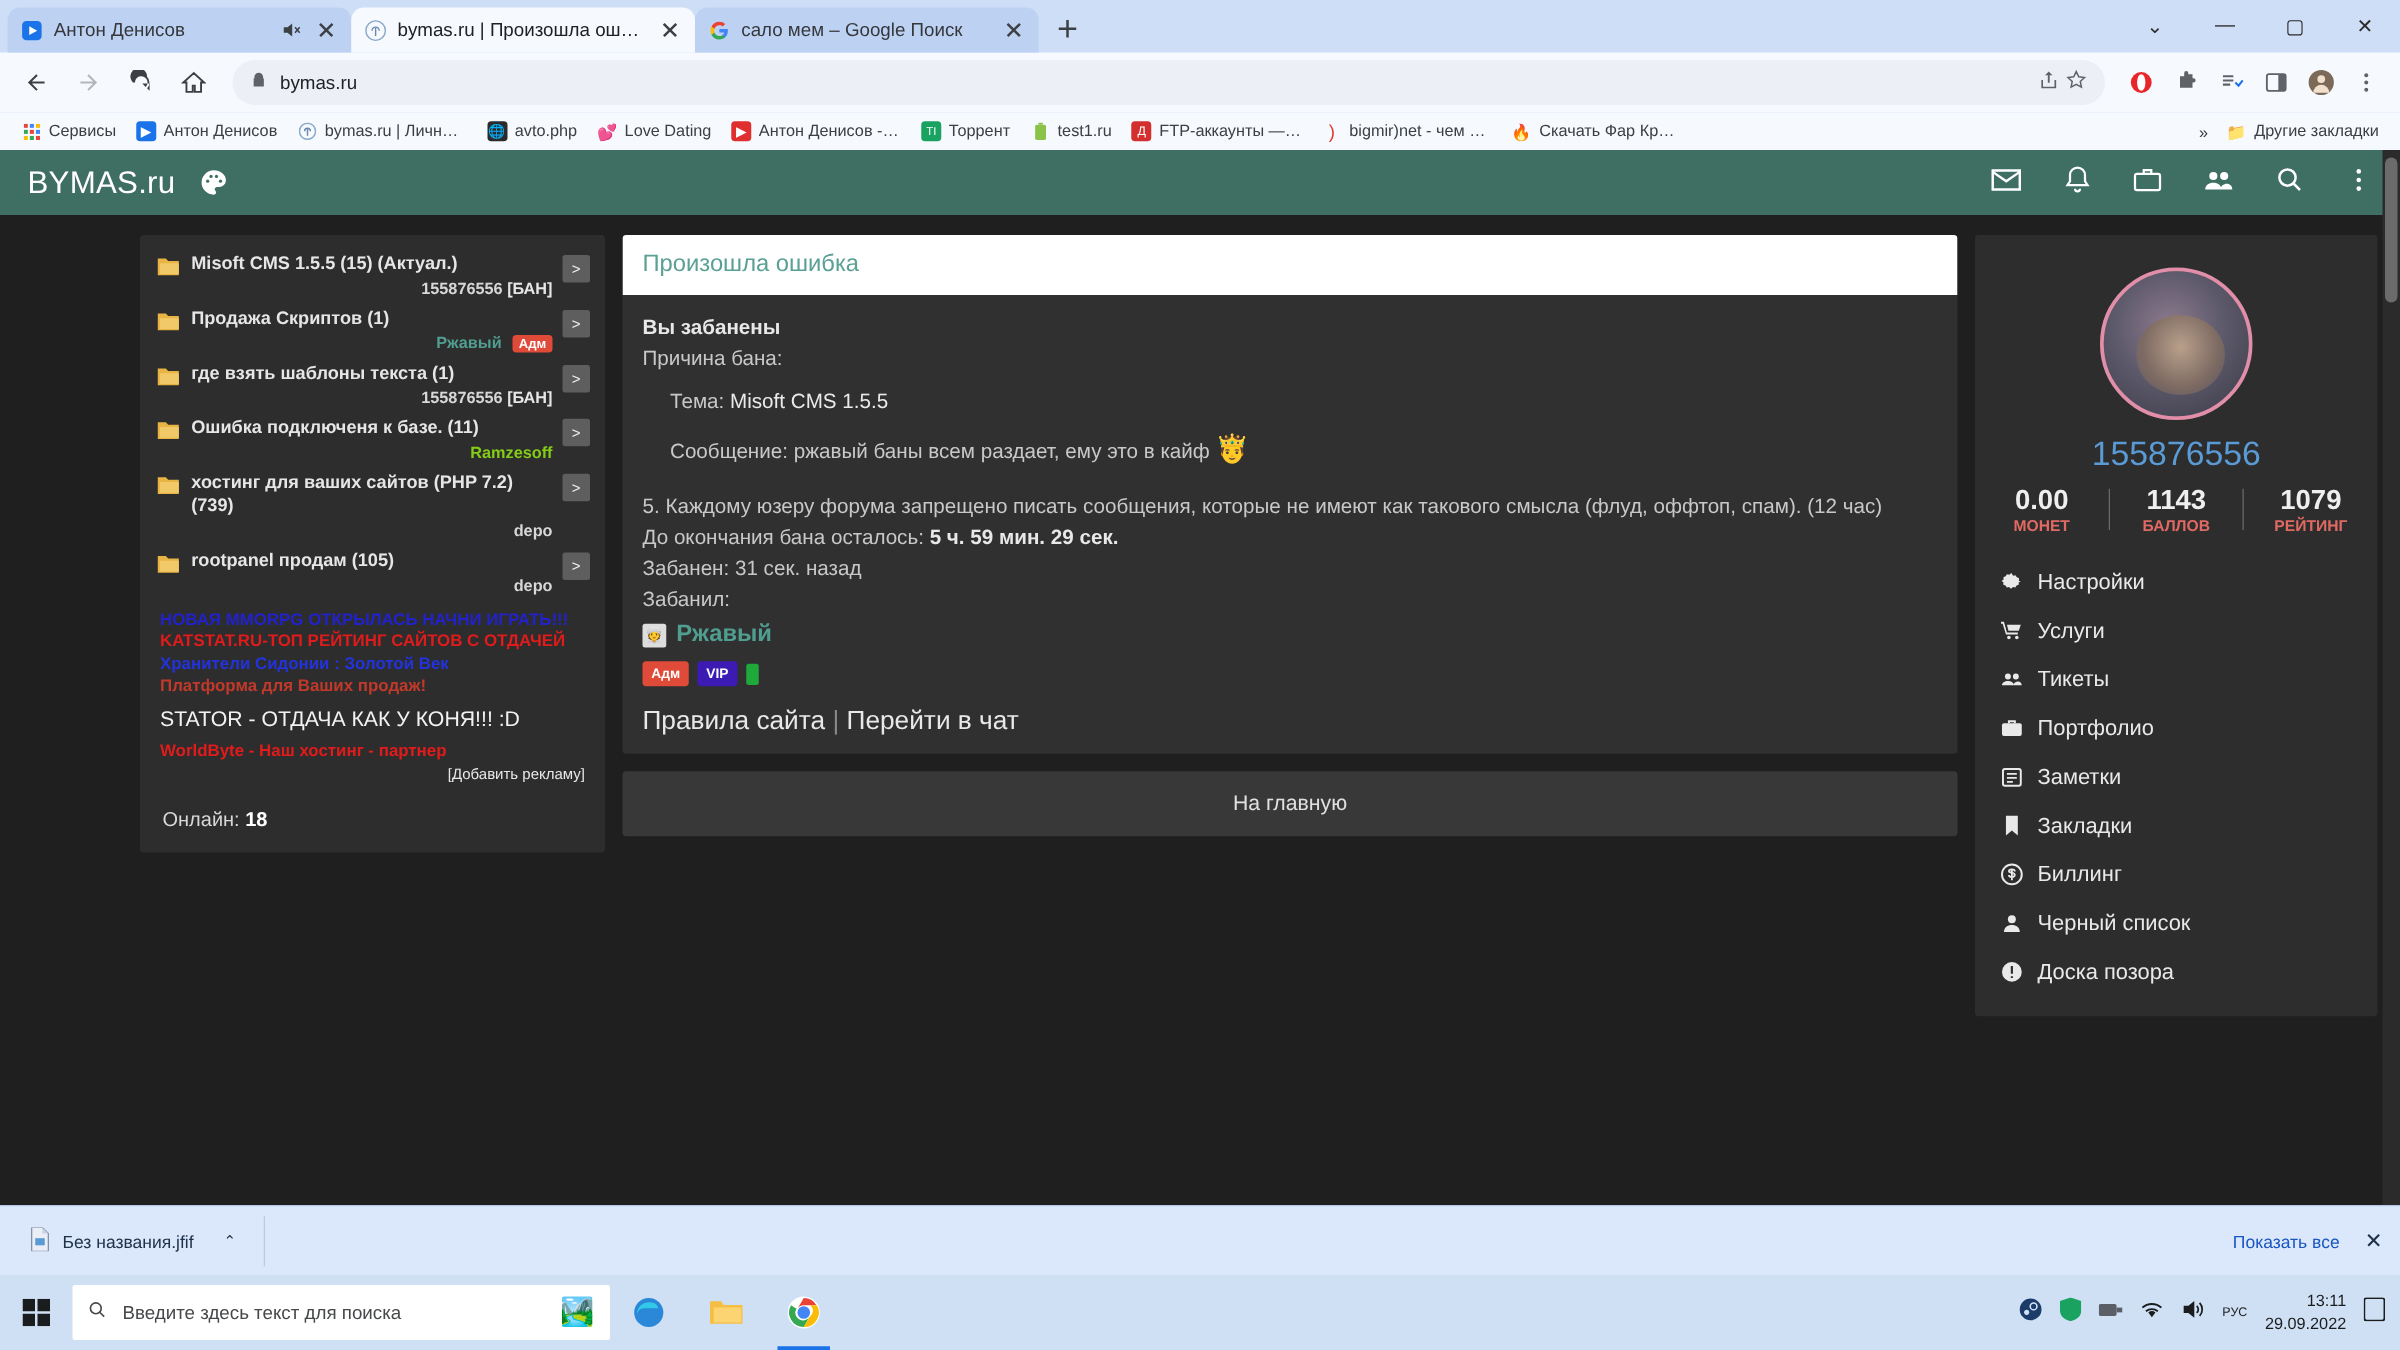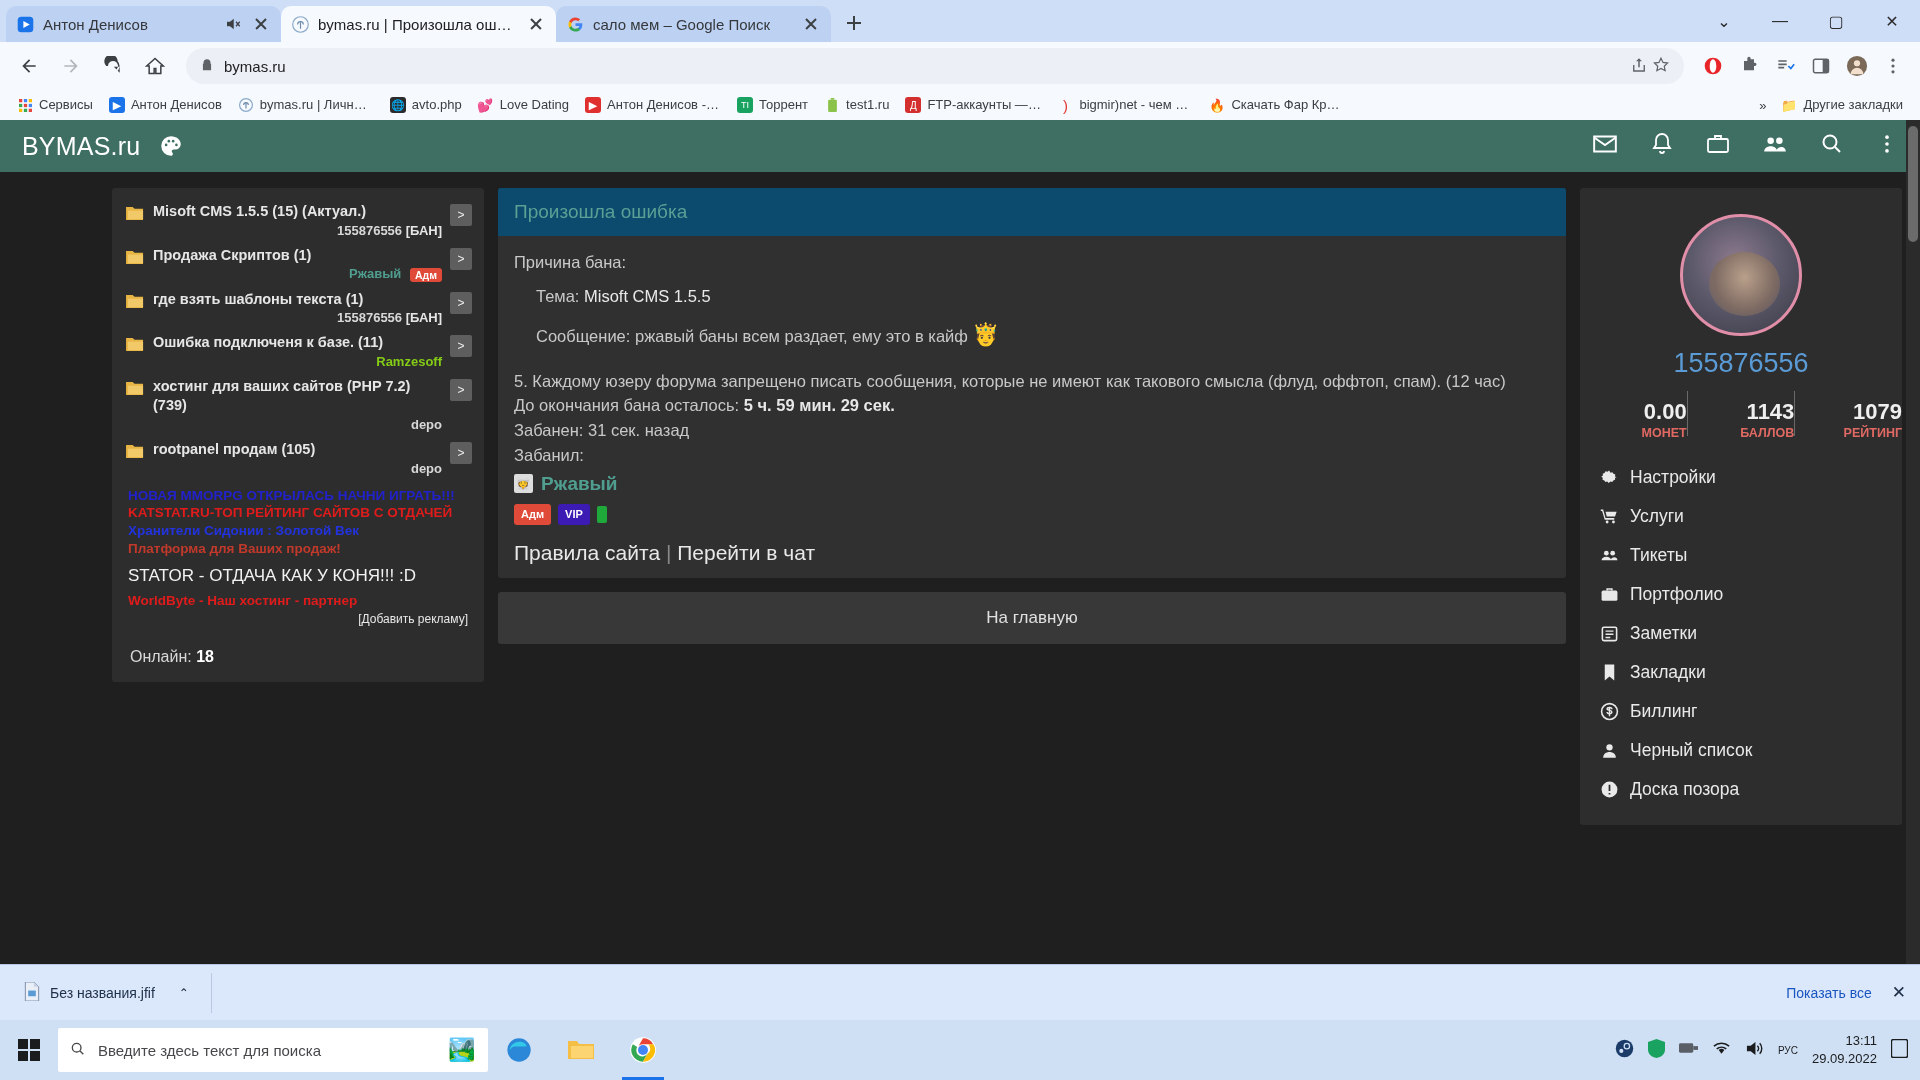--- a/index.html
+++ b/index.html
@@ -89,21 +89,21 @@
   .ads { padding: 10px 16px 0 16px; }
   .ad { font-size: 13.5px; font-weight: bold; line-height: 1.25; margin-bottom: 1px; }
   .ad.big { font-size: 17px; font-weight: normal; color: #f2f2f2; margin: 7px 0; }
   .addlink { font-size: 12px; color: #e8e8e8; text-align: right; margin-top: 2px; }
   .online { font-size: 16px; color: #d8d8d8; padding: 22px 0 0 18px; }
   .online b { color: #fff; }
 
   
   .center { width: 1068px; margin-left: 14px; }
   .panel { background: #303030; border-radius: 3px; overflow: hidden; }
-  .panel-head { background: #0c4a6e; color: #5aa094; font-size: 19px; padding: 13px 16px; }
+  .panel-head { background: #ffffff; color: #5aa094; font-size: 19px; padding: 13px 16px; }
   .panel-body { padding: 14px 16px 10px 16px; color: #c8c8c8; font-size: 16.5px; line-height: 1.5; }
   .panel-body b { color: #e8e8e8; }
   .indent { margin-left: 22px; margin-top: 9px; }
   .indent .lbl { color: #c8c8c8; }
   .indent .val { color: #eaeaea; font-weight: normal; }
   .rule-block { margin-top: 18px; }
   .banner-user { display: flex; align-items: center; gap: 8px; margin-top: 2px; }
   .useravatar { width: 19px; height: 19px; border-radius: 2px; background: #ddd; display:flex;align-items:center;justify-content:center;font-size:13px; }
   .username { color: #4f9e90; font-size: 19px; font-weight: bold; }
   .badgerow { display: flex; gap: 7px; margin-top: 6px; align-items: center; }
@@ -124,21 +124,21 @@
     background: radial-gradient(circle at 45% 38%, #8e7a8f 0%, #5d5a6b 45%, #3a3a46 100%);
     overflow: hidden; position: relative;
   }
   .avatar::after {
     content:""; position:absolute; left: 22%; top: 30%; width: 62%; height: 55%;
     background: radial-gradient(ellipse at 50% 40%, #b9a08b 0%, #7d6a62 60%, rgba(60,55,60,0) 100%);
     border-radius: 50%;
   }
   .uid { text-align: center; color: #5b9bd5; font-size: 27px; margin-top: 12px; }
   .stats { display: flex; justify-content: center; align-items: stretch; margin-top: 8px; }
-  .stat { flex: 1; text-align: right; margin-top: 12px; }
+  .stat { flex: 1; text-align: center; }
   .stat .num { color: #efefef; font-size: 22px; font-weight: bold; }
   .stat .lab { color: #e06a63; font-size: 12.5px; font-weight: bold; margin-top: 1px; }
   .vsep { width: 1px; background: #6a6a6a; margin: 4px 0; }
   .menu { margin-top: 18px; }
   .menu-item { display: flex; align-items: center; gap: 11px; padding: 9px 0 9px 20px; color: #e9e9e9; font-size: 17.5px; }
   .menu-item svg { fill: #e9e9e9; flex: 0 0 19px; }
 
   .timebar { position: absolute; left: 0; bottom: 0; width: 1920px; background: #2b2b2b; color: #e4e4e4; font-size: 16px; padding: 8px 0 6px 10px; }
   .timebar .clip { height: 22px; overflow: hidden; }
   .scroll-down { position:absolute; right: 6px; bottom: 10px; color:#cfcfcf; font-size: 11px; }
@@ -554,20 +554,21 @@
         <div class="online">
           <span>Онлайн:</span>
           <b>18</b>
         </div>
       </div>
 
       <div class="center">
         <div class="panel">
           <div class="panel-head">Произошла ошибка</div>
           <div class="panel-body">
+            <div><b>Вы забанены</b></div>
             <div>Причина бана:</div>
 
             <div class="indent">
               <span class="lbl">Тема:</span>
               <span class="val">Misoft CMS 1.5.5</span>
             </div>
 
             <div class="indent">
               <span class="lbl">Сообщение:</span>
               <span class="lbl">ржавый баны всем раздает, ему это в кайф</span>

